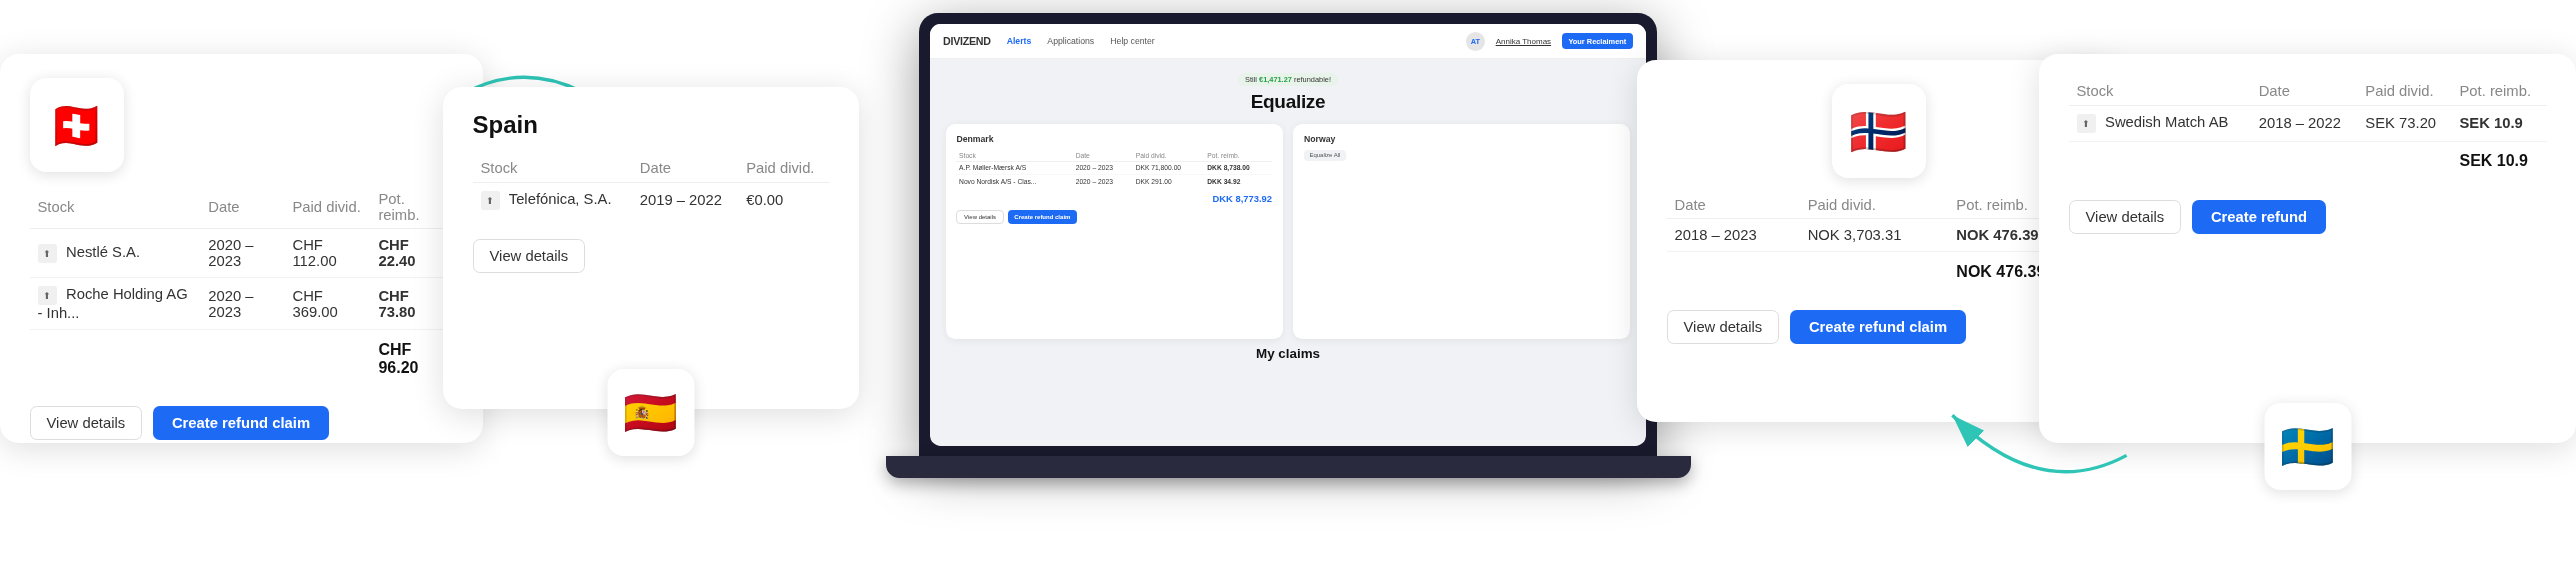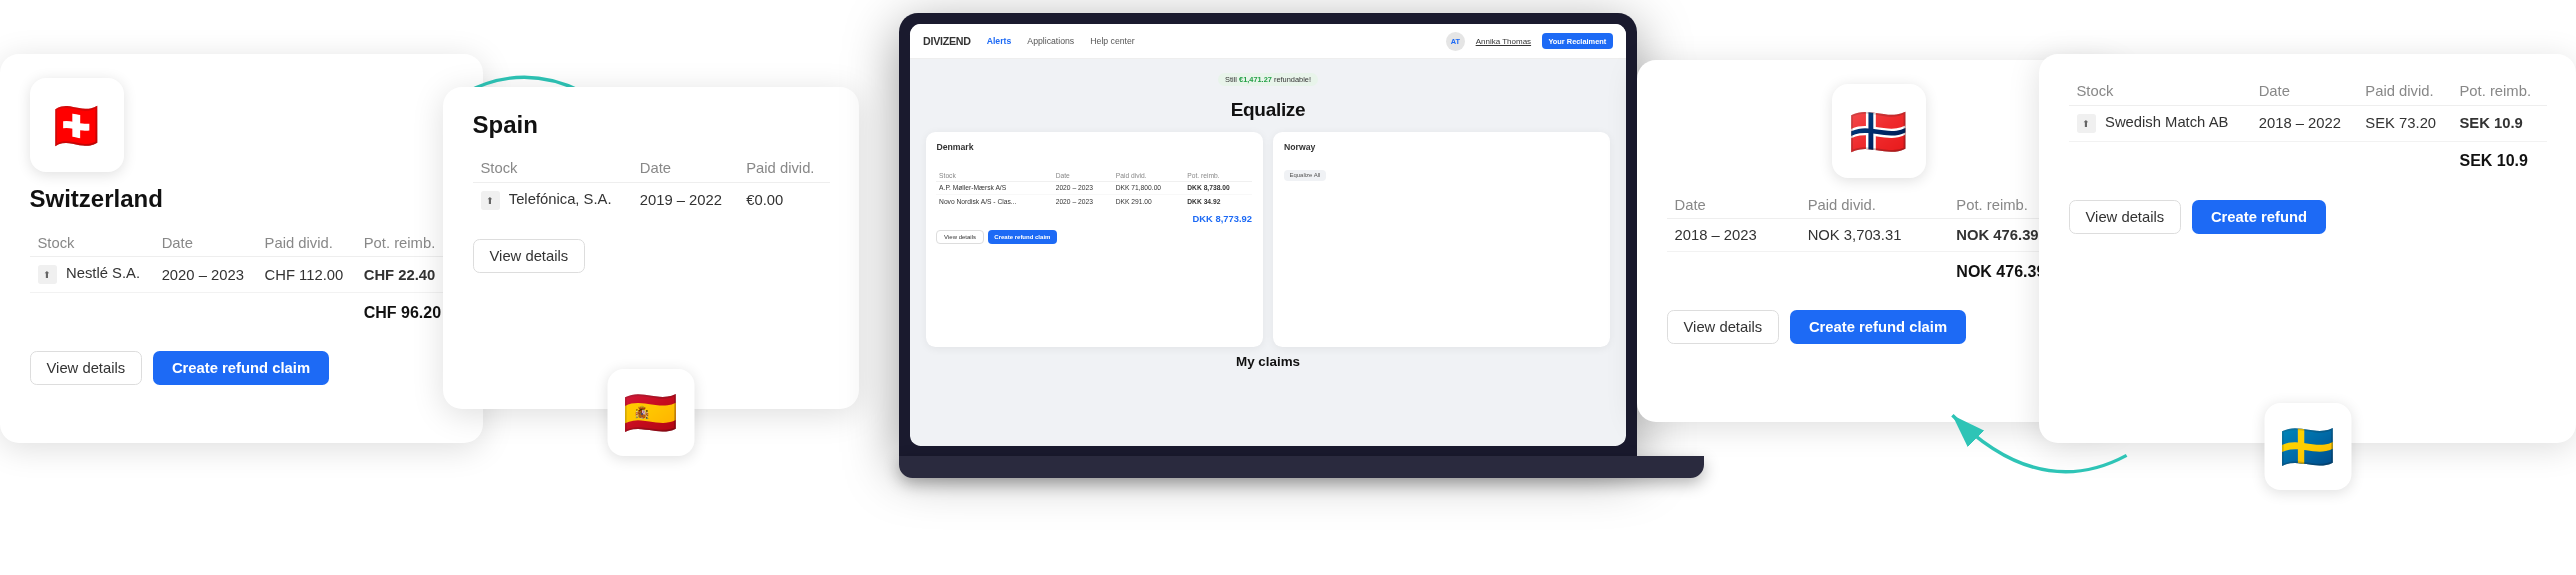--- a/index.html
+++ b/index.html
@@ -49,21 +49,21 @@
 
     
     .laptop-wrapper {
       position: absolute;
       left: 899px;
       top: 13.4px;
       width: 778px;
       height: 496px;
       display: flex;
       flex-direction: column;
-      align-items: flex-start;
+      align-items: center;
     }
 
     
     .card-norway {
       right: 456px;
       top: 60px;
       width: 483px;
       height: 362px;
     }
 
@@ -262,21 +262,21 @@
       text-align: center;
       margin-bottom: 10.7px;
     }
     .maximizer-refund {
       font-size: 7.4px;
       color: #333;
       background: #e8f4ea;
       padding: 2px 6.7px;
       border-radius: 8px;
       display: inline-block;
-      margin-bottom: 13px;
+      margin-bottom: 5px;
     }
     .maximizer-refund span { color: #22a045; font-weight: 700; }
     .maximizer-title {
       font-size: 19px;
       font-weight: 800;
       color: #111;
       letter-spacing: -0.3px;
     }
 
     
@@ -291,21 +291,21 @@
       border-radius: 9.4px;
       padding: 9.4px 10.7px;
       flex: 1;
       box-shadow: 0 1.3px 8px rgba(0,0,0,0.06);
       overflow: hidden;
     }
     .app-col-title {
       font-size: 8.7px;
       font-weight: 700;
       color: #333;
-      margin-bottom: 18px;
+      margin-bottom: 6px;
     }
 
     .mini-table {
       width: 100%;
       border-collapse: collapse;
       font-size: 6.7px;
     }
     .mini-table th {
       color: #888;
       font-weight: 500;
@@ -373,39 +373,47 @@
     }
   </style>
 </head>
 <body>
 
 <div class="scene">
 
   <div class="card card-switzerland">
 
     <div class="flag-bubble flag-switzerland" style="position:relative; left:0; top:0; margin-bottom:13.4px; width:94px; height:94px; font-size:47px; border-radius:16px; box-shadow: 0 2.7px 13.4px rgba(0,0,0,0.12);">🇨🇭</div>
-    <div class="card-country">Switzerland</div>
     <table class="data-table">
       <thead>
         <tr>
           <th>Stock</th>
           <th>Date</th>
           <th>Paid divid.</th>
           <th>Pot. reimb.</th>
         </tr>
       </thead>
       <tbody>
         <tr>
           <td>
             <span class="stock-icon">⬆</span>
             <span>Nestlé S.A.</span>
           </td>
           <td>2020 – 2023</td>
           <td>CHF 112.00</td>
           <td class="amount-bold">CHF 22.40</td>
+        </tr>
+        <tr>
+          <td>
+            <span class="stock-icon">⬆</span>
+            <span>Roche Holding AG - Inh...</span>
+          </td>
+          <td>2020 – 2023</td>
+          <td>CHF 369.00</td>
+          <td class="amount-bold">CHF 73.80</td>
         </tr>
         <tr class="total-row">
           <td colspan="3"></td>
           <td class="amount-bold">CHF 96.20</td>
         </tr>
       </tbody>
     </table>
     <div class="card-actions">
       <button class="btn-view">View details</button>
       <button class="btn-create">Create refund claim</button>

